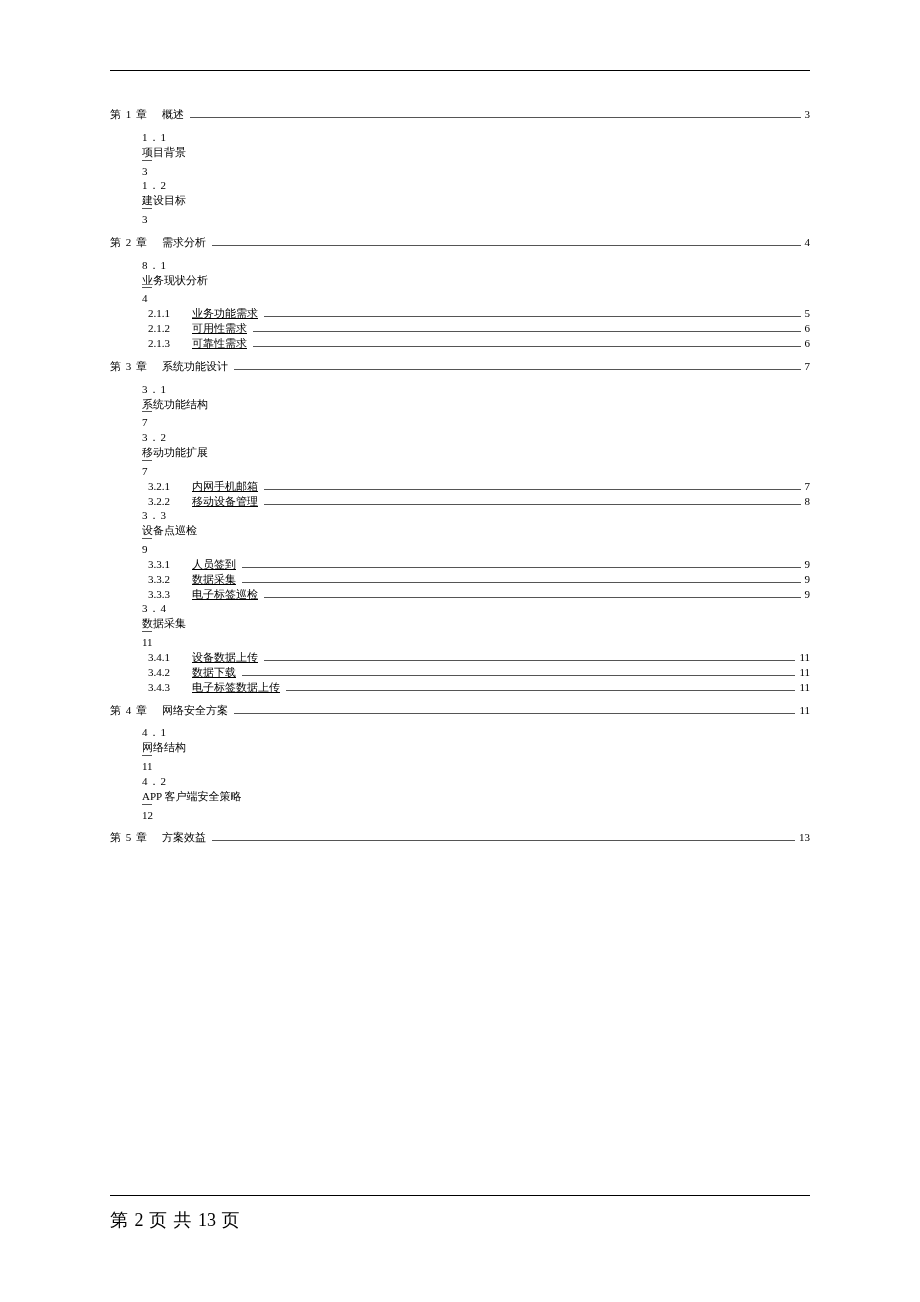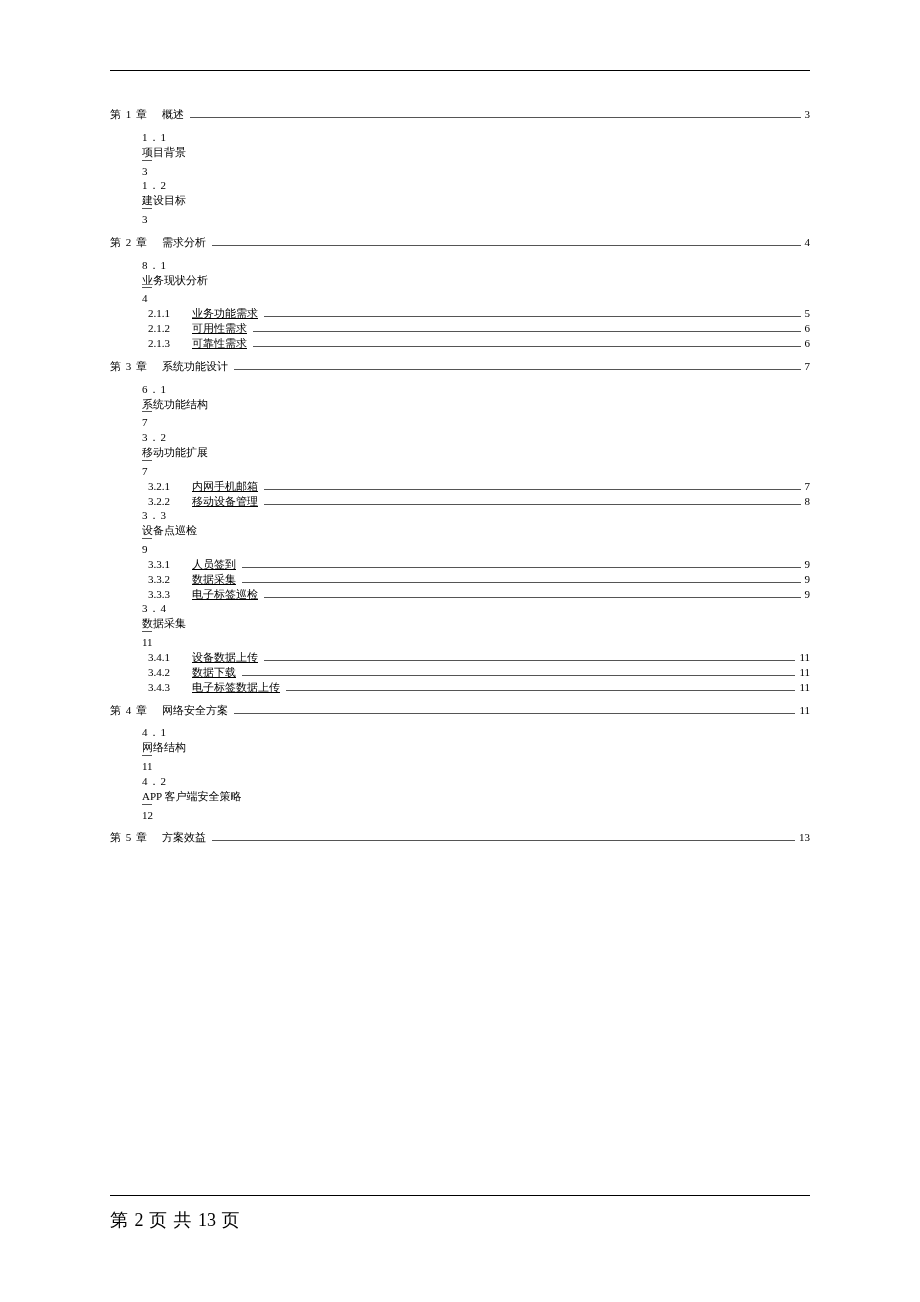--- a/index.html
+++ b/index.html
@@ -118,21 +118,21 @@
         <span class="leader"></span>
         <span class="pg">6</span>
       </div>
       <div class="entry lvl1 gap">
         <span class="num">第 3 章</span>
         <span class="txt">系统功能设计</span>
         <span class="leader"></span>
         <span class="pg">7</span>
       </div>
       <div class="entry lvl2 gap">
-        <span class="num">6．1</span>
+        <span class="num">3．1</span>
         <span class="txt">系统功能结构</span>
         <span class="leader"></span>
         <span class="pg">7</span>
       </div>
       <div class="entry lvl2">
         <span class="num">3．2</span>
         <span class="txt">移动功能扩展</span>
         <span class="leader"></span>
         <span class="pg">7</span>
       </div>

